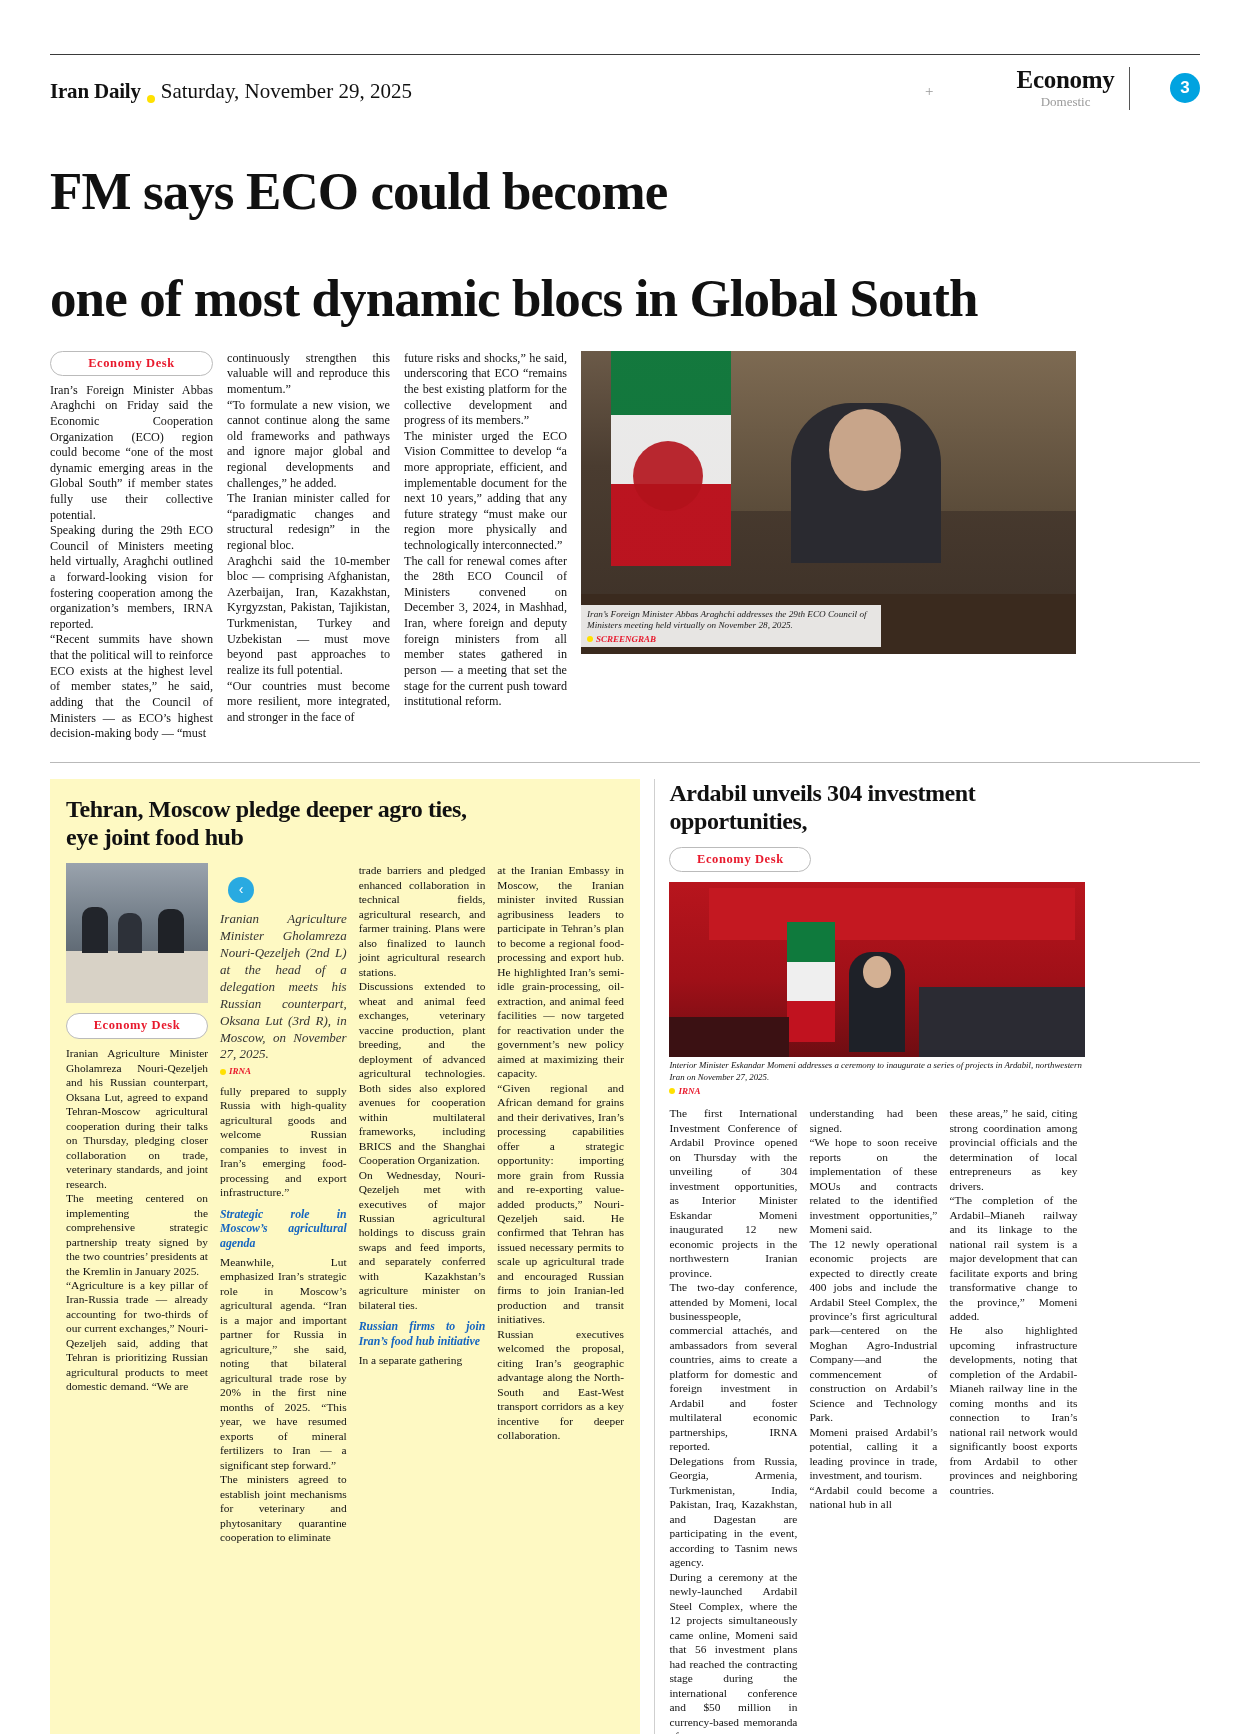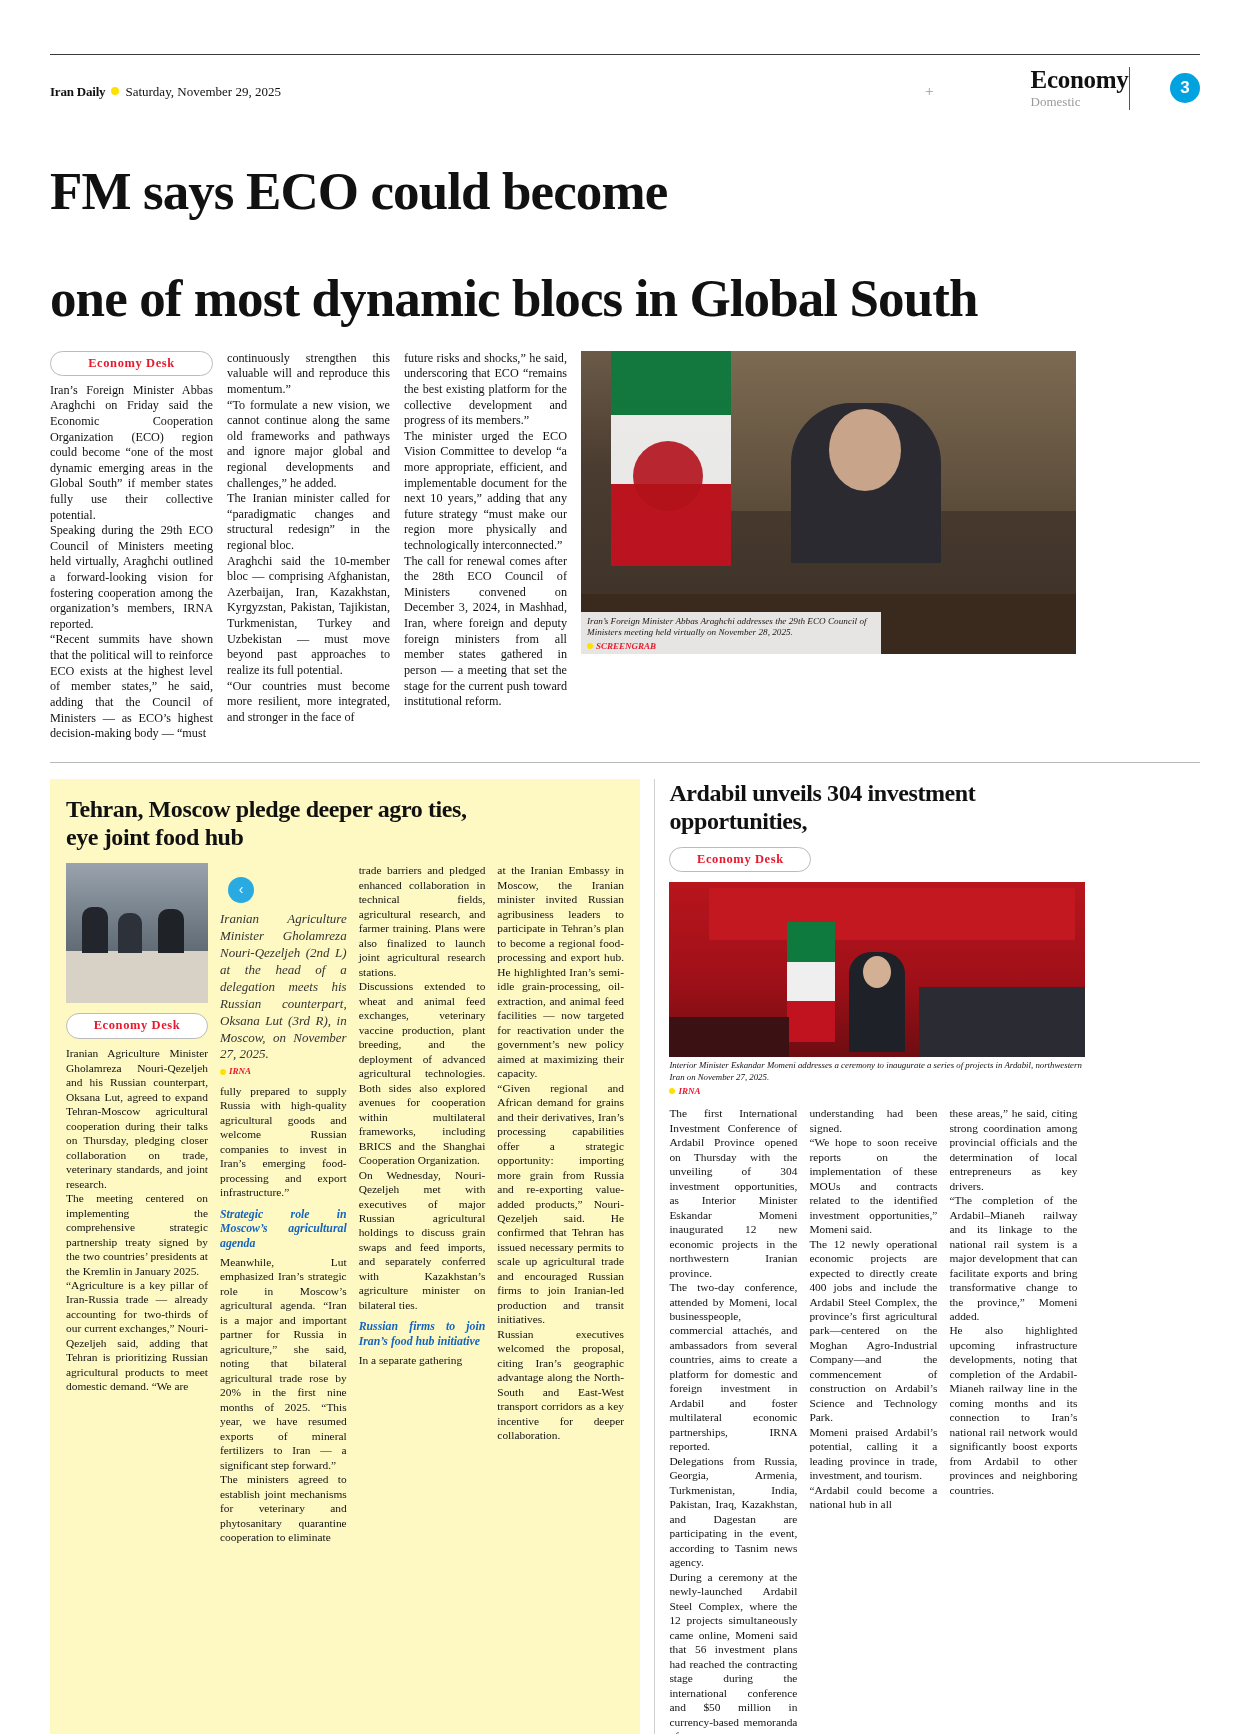--- a/index.html
+++ b/index.html
@@ -18,26 +18,26 @@
   .cropmark { position:absolute; color:#999; font-size:15px; line-height:1; }
 
   
   .masthead {
     position:relative;
     border-top:1.5px solid #3a3a3a;
     margin-top:54px;
     height:60px;
     display:flex; align-items:center; justify-content:space-between;
   }
-  .mh-left { display:flex; align-items:center; gap:6px; font-size:13px; padding-top:14px;}
+  .mh-left { display:flex; align-items:flex-end; gap:6px; font-size:21px; padding-top:14px;}
   .mh-brand { font-weight:bold; font-family:"Liberation Serif", serif; letter-spacing:-.2px;}
   .mh-dot { width:8px; height:8px; border-radius:50%; background:#ffe100; display:inline-block; position:relative; top:-1px;}
   .mh-date { font-family:"Liberation Serif", serif; }
   .mh-right { display:flex; align-items:stretch; padding-top:8px; }
-  .mh-section { text-align:left; }
+  .mh-section { text-align:center; padding-right:14px; }
   .mh-section-main { font-size:25px; font-weight:bold; line-height:1.05; letter-spacing:-.3px;}
   .mh-section-sub { font-size:13px; color:#9a9a9a; line-height:1.2; margin-top:1px;}
   .mh-rule { width:1.5px; background:#555; margin-right:70px; }
   .pagenum {
     position:absolute; right:0; top:18px;
     width:30px; height:30px; border-radius:50%;
     background:#00a3e0; color:#fff; font-weight:bold; font-size:17px;
     display:flex; align-items:center; justify-content:center;
     font-family:"Liberation Sans", sans-serif;
   }
@@ -75,21 +75,21 @@
   .art1 .col { width:163px; }
   .art1 .col p, .art1 .col .body { font-size:12.2px; line-height:1.28; text-align:justify; margin:0; }
   .art1 .col p { text-indent:0; }
   .body p { margin:0; }
   .photo1 {
     width:495px; height:303px; position:relative; overflow:hidden;
     background:#2b2b2b;
   }
   .ph-bg { position:absolute; inset:0; }
   .cap-overlay {
-    position:absolute; left:0; bottom:0; width:300px;
+    position:absolute; left:0; bottom:7px; width:300px;
     background:rgba(255,255,255,0.88);
     padding:4px 14px 3px 6px;
   }
   .cap-text { font-size:9.2px; font-style:italic; line-height:1.25; color:#1a1a1a; }
   .cap-credit { font-size:9px; font-style:italic; font-weight:bold; color:#e8192c; margin-top:2px; display:flex; align-items:center; gap:3px;}
   .cap-credit .d { width:6px; height:6px; border-radius:50%; background:#ffe100; display:inline-block;}
 
   .hr-thin { border:0; border-top:1.4px solid #b9b9b9; margin:20px 0 0 0; }
 
   

